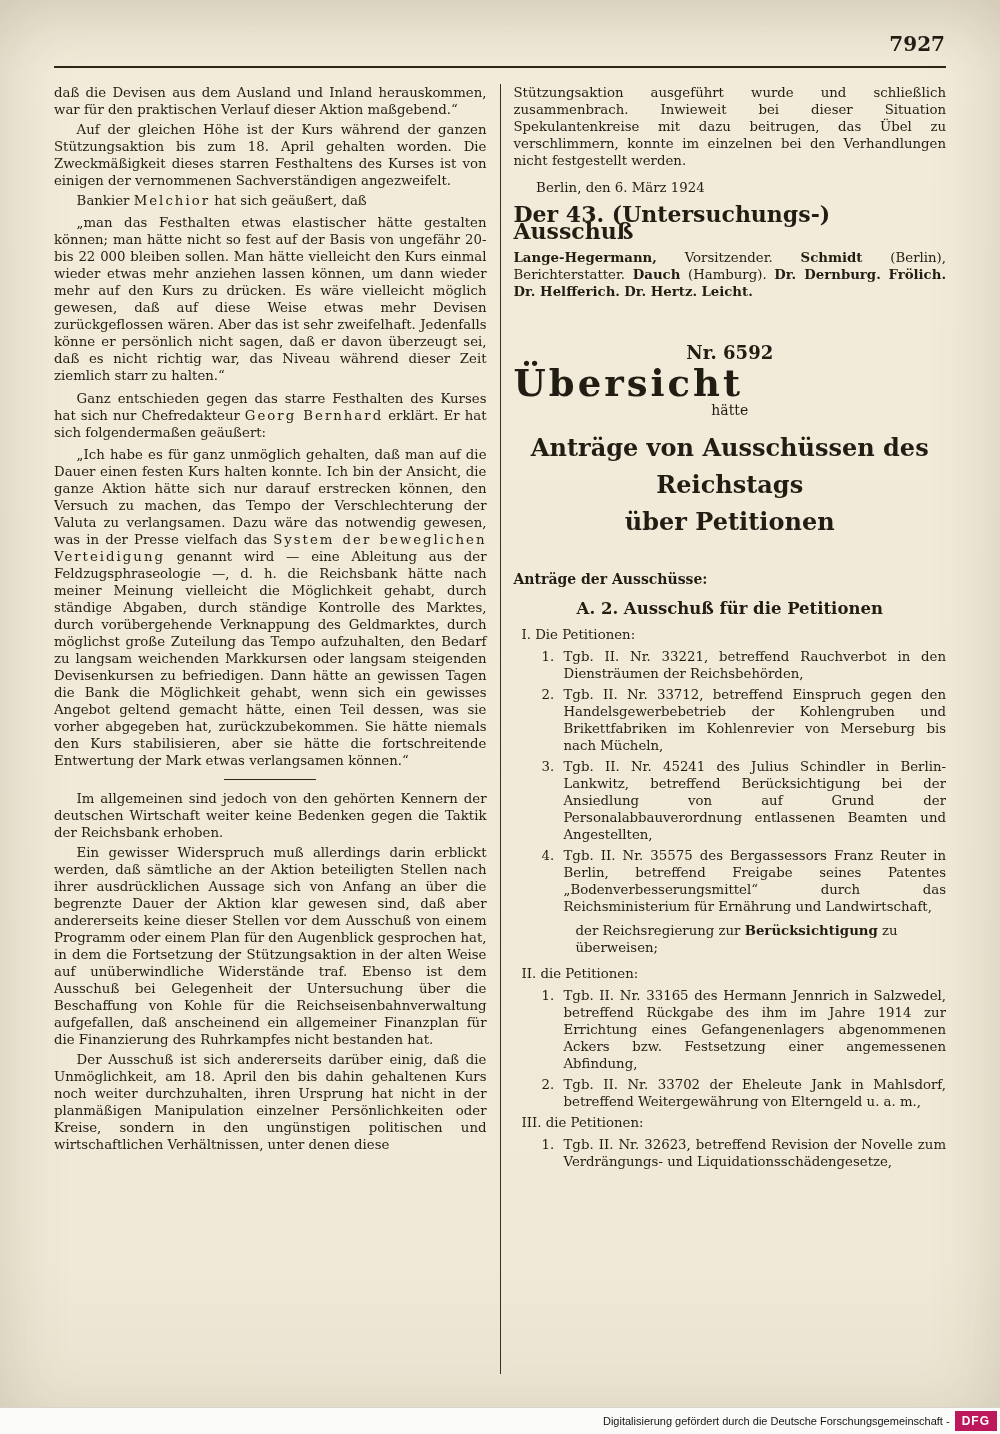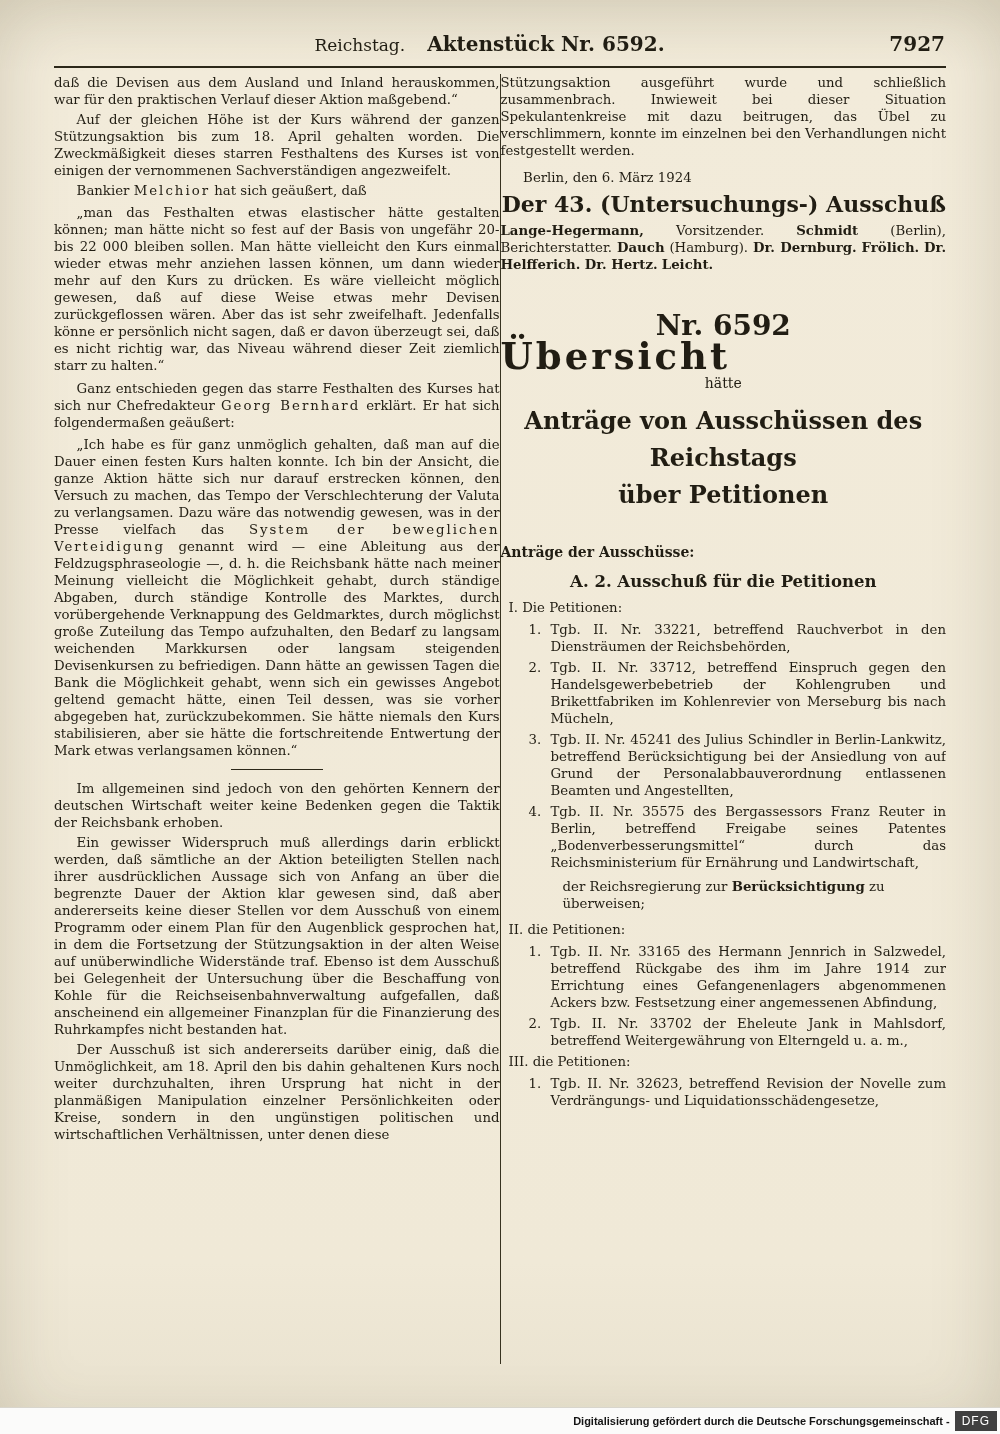--- a/index.html
+++ b/index.html
@@ -17,74 +17,71 @@
   .header-center {
     position: absolute; left: 50%; top: 0; transform: translateX(-53%);
     white-space: nowrap;
   }
   .journal { font-size: 17px; margin-right: 22px; }
   .doc-title { font-size: 20px; font-weight: bold; }
   .page-num { position: absolute; right: 0; top: 0; font-size: 20px; font-weight: bold; }
   .header-rule { margin: 4px 54px 0 54px; border-top: 2px solid #2c2819; }
 
   .columns {
-    display: flex; 
-    margin: 6px 54px 0 54px;
+    display: flex; gap: 13px;
+    margin: 16px 54px 0 54px;
     height: 1290px; overflow: hidden;
   }
   .col { flex: 1 1 0; font-size: 13.3px; line-height: 17px; hyphens: auto; }
   .col p { margin: 0 0 3px 0; text-align: justify; text-indent: 1.7em; }
   .col p.noindent { text-indent: 0; }
   .col p.quote { margin: 5px 0 6px 0; }
   .spaced { letter-spacing: 2px; }
   .bold { font-weight: bold; }
   .col-divider { width: 1px; background: #37321f; flex: none; }
   .mid-rule { width: 92px; border-top: 1.4px solid #2c2819; margin: 10px auto 10px auto; }
 
   
   .dateline { text-align: left; margin: 10px 0 10px 0 !important; }
-  .committee { font-size: 22px; font-weight: bold; text-align: right; margin: 2px 0 9px 0; }
+  .committee { font-size: 22px; font-weight: bold; text-align: left; margin: 2px 0 9px 0; }
   .signatures { text-indent: 0 !important; }
   .sig-name { font-weight: bold; }
-  .nr-heading { text-align: center; font-size: 28px; font-weight: bold; margin: 44px 0 14px 0; }
+  .nr-heading { text-align: center; font-size: 18px; font-weight: bold; margin: 44px 0 14px 0; }
   .uebersicht { font-size: 37px; font-weight: bold; letter-spacing: 3px; margin: 0 0 10px 0; }
   .ueber-word { text-align: center; font-size: 14px; margin: 0 0 10px 0; }
   .main-title { text-align: center; font-size: 24px; font-weight: bold; line-height: 1.55; margin: 0 0 30px 0; }
   .antraege-label { font-weight: bold; font-size: 14px; text-indent: 0 !important; text-align: left !important; margin: 20px 0 12px 0 !important; }
   .section-a { text-align: center; font-size: 16.5px; font-weight: bold; margin: 0 0 9px 0; }
   .sec-label { text-indent: 0 !important; text-align: center; margin: 3px 0 5px 8px !important; }
   .petition-list { margin-left: 28px; }
   .li { display: flex; margin-bottom: 4px; }
   .li .num { width: 22px; flex: none; }
   .li .litxt { flex: 1 1 auto; text-align: justify; hyphens: auto; }
   .resolution { text-align: left !important; text-indent: 0 !important; margin: 7px 14px 9px 62px !important; }
 
   .footer-bar {
     position: absolute; left: 0; right: 0; bottom: 0; height: 27px;
     background: #fbfbfa;
     display: flex; align-items: center; justify-content: flex-end;
     gap: 5px; padding-right: 3px; box-sizing: border-box;
     border-top: 1px solid #d8d5cc;
   }
-  .footer-text { font-family: "Liberation Sans", sans-serif; font-weight: bold; font-size: 11px; color: #141414; }
+  .footer-text { font-family: "Liberation Sans", sans-serif; font-weight: normal; font-size: 11px; color: #141414; }
   .dfg-logo {
-    background: #404040; color: #ffffff;
-    font-family: "Liberation Sans", sans-serif; font-weight: normal; font-size: 12px;
+    background: #be185d; color: #ffffff;
+    font-family: "Liberation Sans", sans-serif; font-weight: bold; font-size: 12px;
     padding: 3px 7px; letter-spacing: 1px;
   }
 </style>
 </head>
 <body>
 
 <div class="page">
 
   <div class="page-header">
-    <div class="header-center">
-      <span class="journal">Reichstag.</span><span class="doc-title">Aktenstück Nr. 6592.</span>
-    </div>
     <span class="page-num">7927</span>
   </div>
   <div class="header-rule"></div>
 
   <div class="columns">
 
     <div class="col col-left">
       <p class="noindent">daß die Devisen aus dem Ausland und Inland herauskommen, war für den praktischen Verlauf dieser Aktion maßgebend.“</p>
       <p>Auf der gleichen Höhe ist der Kurs während der ganzen Stützungsaktion bis zum 18. April gehalten worden. Die Zweckmäßigkeit dieses starren Festhaltens des Kurses ist von einigen der vernommenen Sachverständigen angezweifelt.</p>
       <p><span>Bankier </span><span class="spaced">Melchior</span><span> hat sich geäußert, daß</span></p>

